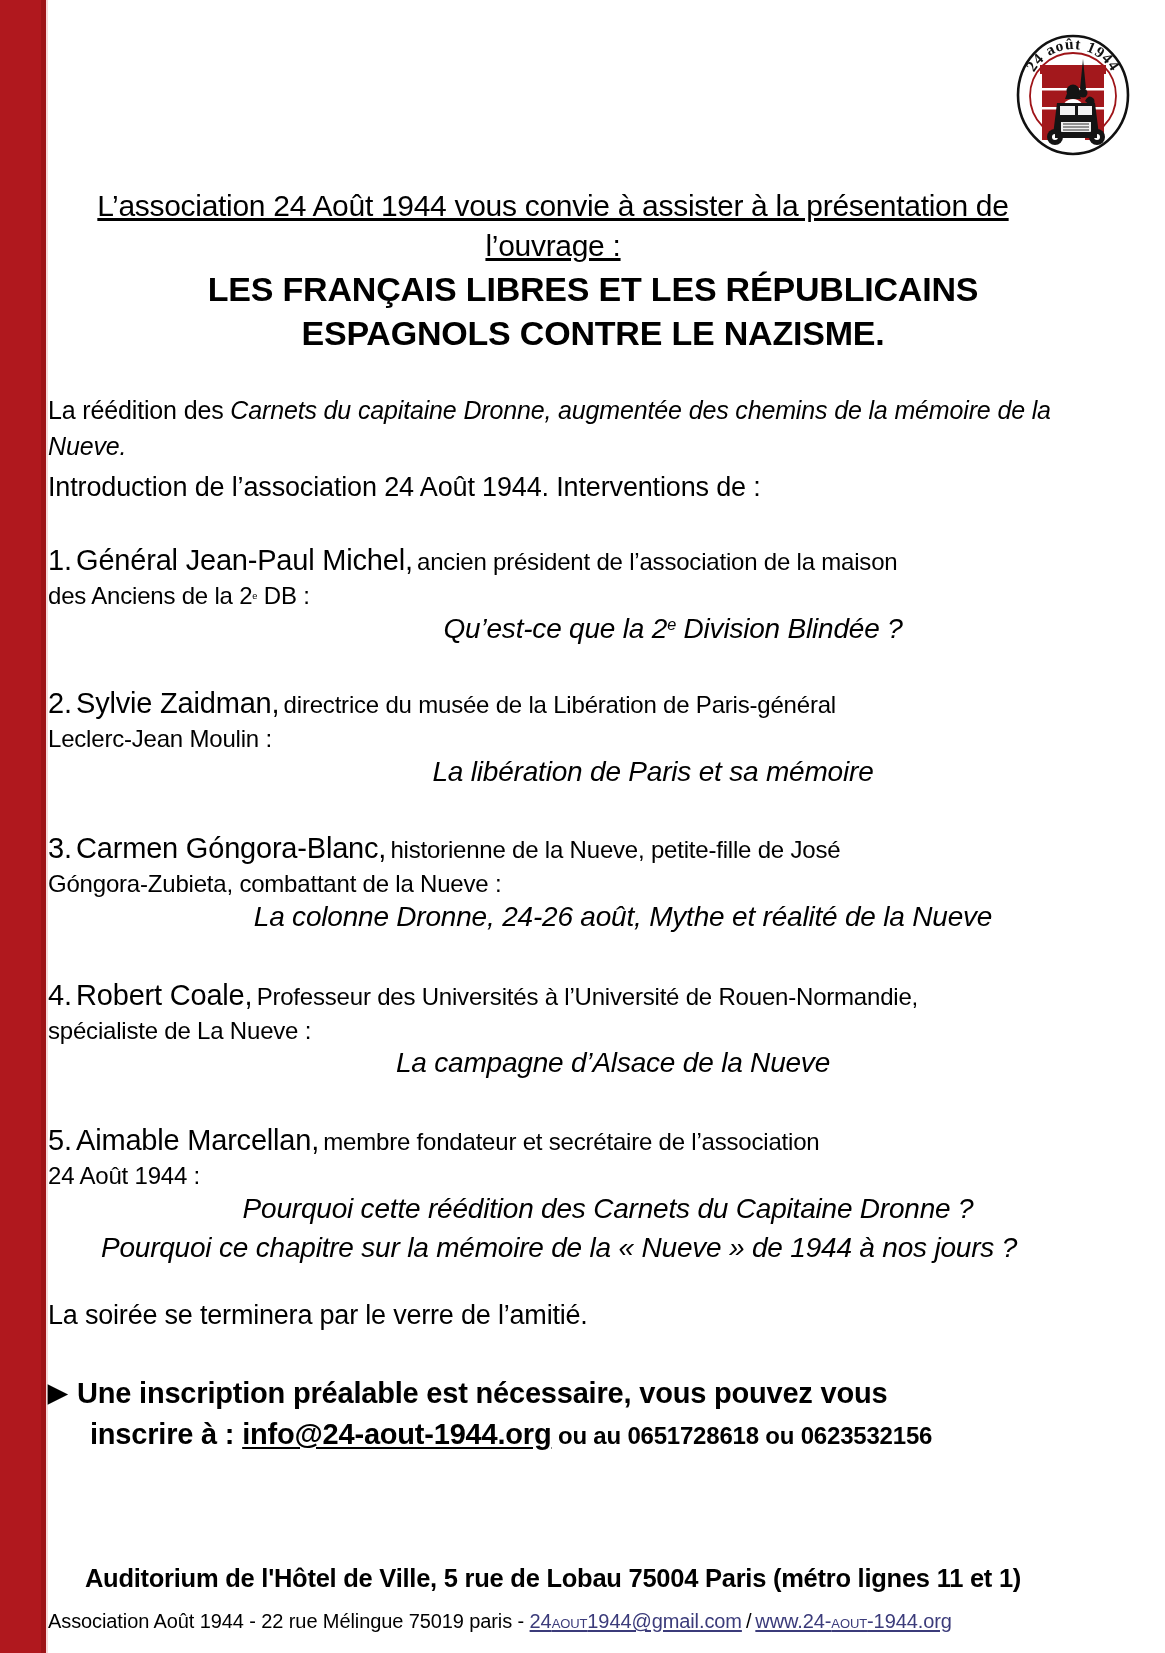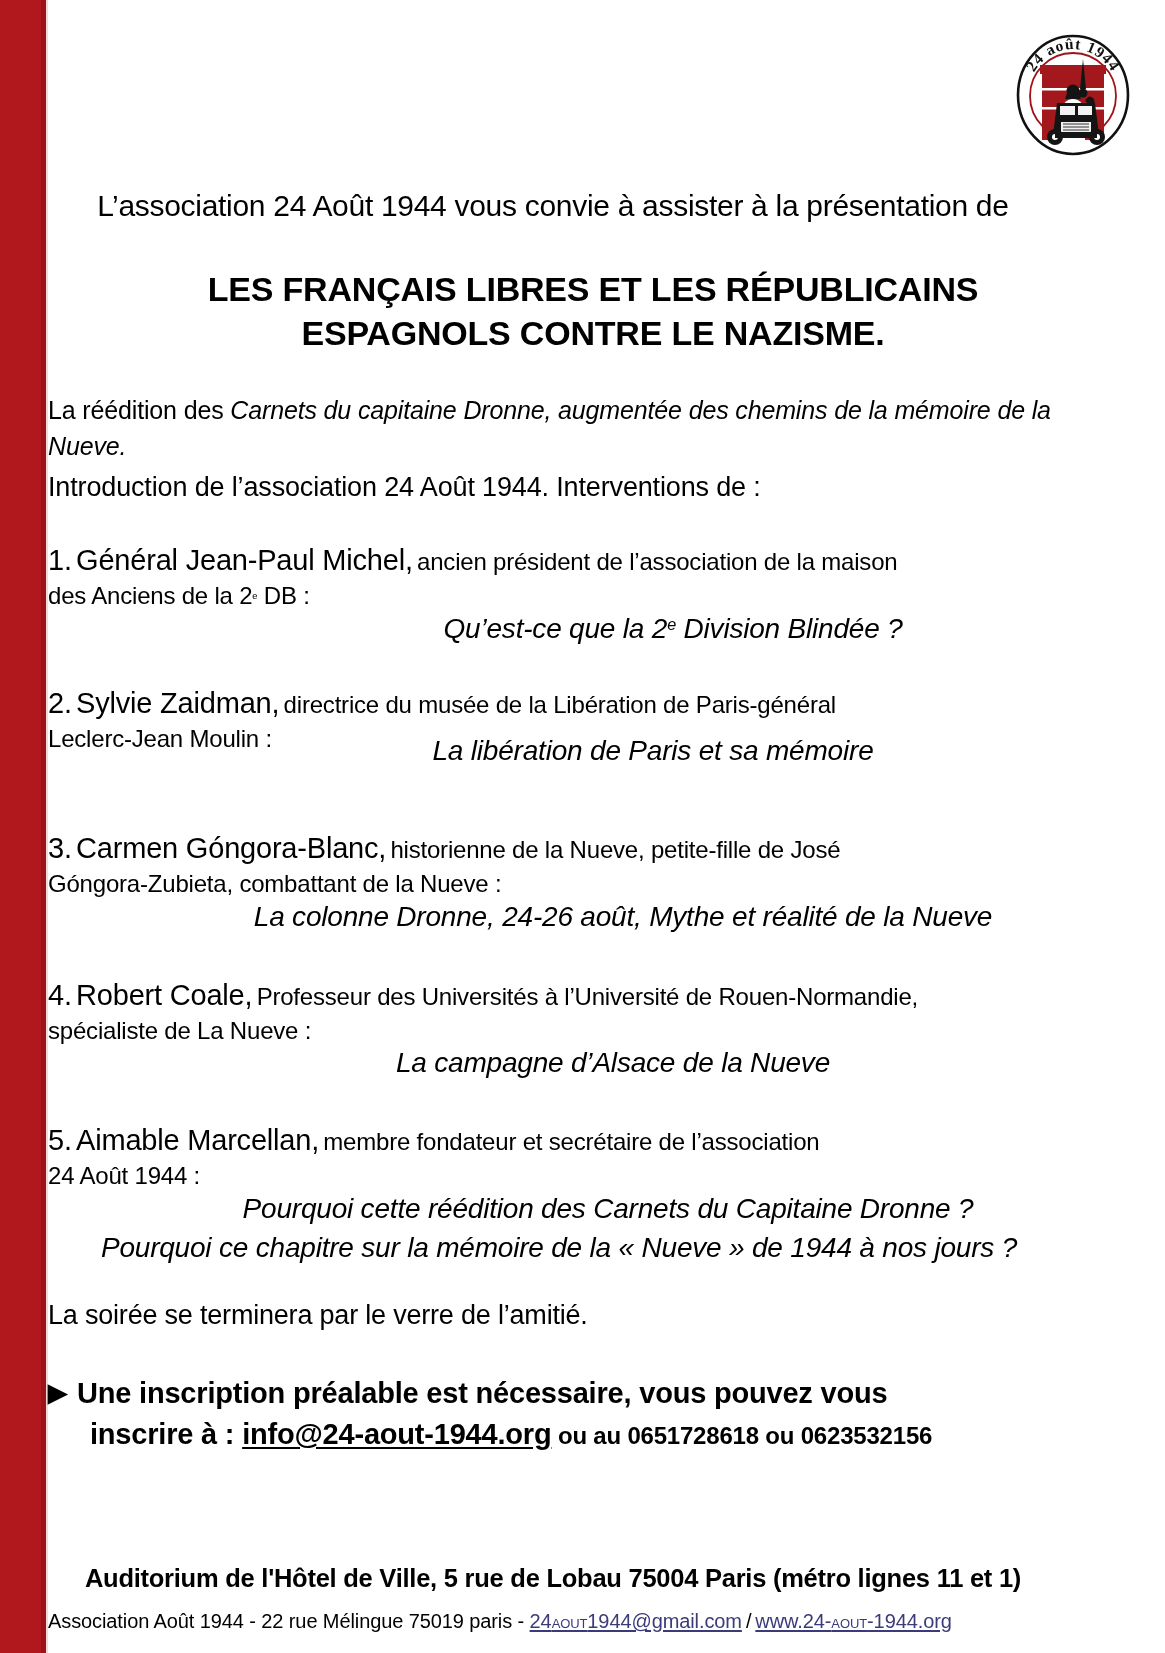--- a/index.html
+++ b/index.html
@@ -69,20 +69,21 @@
   
   .invite {
     position: absolute;
     left: 48px;
     top: 186px;
     width: 1010px;
     text-align: center;
     font-size: 30px;
     line-height: 1.33;
     letter-spacing: -0.3px;
+    text-decoration: underline;
   }
 
   .book-title {
     position: absolute;
     left: 48px;
     top: 268px;
     width: 1010px;
     text-align: center;
     font-weight: bold;
     font-size: 34px;
@@ -267,20 +268,21 @@
         <textPath href="#arcpath" startOffset="50%" text-anchor="middle">24 août 1944</textPath>
       </text>
     </svg>
   </div>
 
   <div class="header-block">
   </div>
 
   <div class="invite">
     <div>L’association 24 Août 1944 vous convie à assister à la présentation de</div>
+    <div>l’ouvrage :</div>
   </div>
 
   <div class="book-title">
     <div>LES FRANÇAIS LIBRES ET LES RÉPUBLICAINS</div>
     <div>ESPAGNOLS CONTRE LE NAZISME.</div>
   </div>
 
   <div class="para" style="top:392px;">
     <span>La réédition des </span><span class="it">Carnets du capitaine Dronne, augmentée des chemins de la mémoire de la Nueve.</span>
   </div>
@@ -296,21 +298,21 @@
   <div class="talk" style="top:612px; left:48px; text-align:center; padding-left:120px;">
     <span>Qu’est-ce que la 2</span><sup class="ord">e</sup><span> Division Blindée ?</span>
   </div>
 
   <div class="speaker" style="top:685px;">
     <span class="name">2.</span>
     <span class="name">Sylvie Zaidman,</span>
     <span class="role">directrice du musée de la Libération de Paris-général</span><br>
     <span class="role">Leclerc-Jean Moulin :</span>
   </div>
-  <div class="talk" style="top:734px; left:48px; text-align:center; padding-left:100px;">La libération de Paris et sa mémoire</div>
+  <div class="talk" style="top:755px; left:48px; text-align:center; padding-left:100px;">La libération de Paris et sa mémoire</div>
 
   <div class="speaker" style="top:830px;">
     <span class="name">3.</span>
     <span class="name">Carmen Góngora-Blanc,</span>
     <span class="role">historienne de la Nueve, petite-fille de José</span><br>
     <span class="role">Góngora-Zubieta, combattant de la Nueve :</span>
   </div>
   <div class="talk" style="top:900px; left:48px; text-align:center; padding-left:70px;">La colonne Dronne, 24-26 août, Mythe et réalité de la Nueve</div>
 
   <div class="speaker" style="top:977px;">

